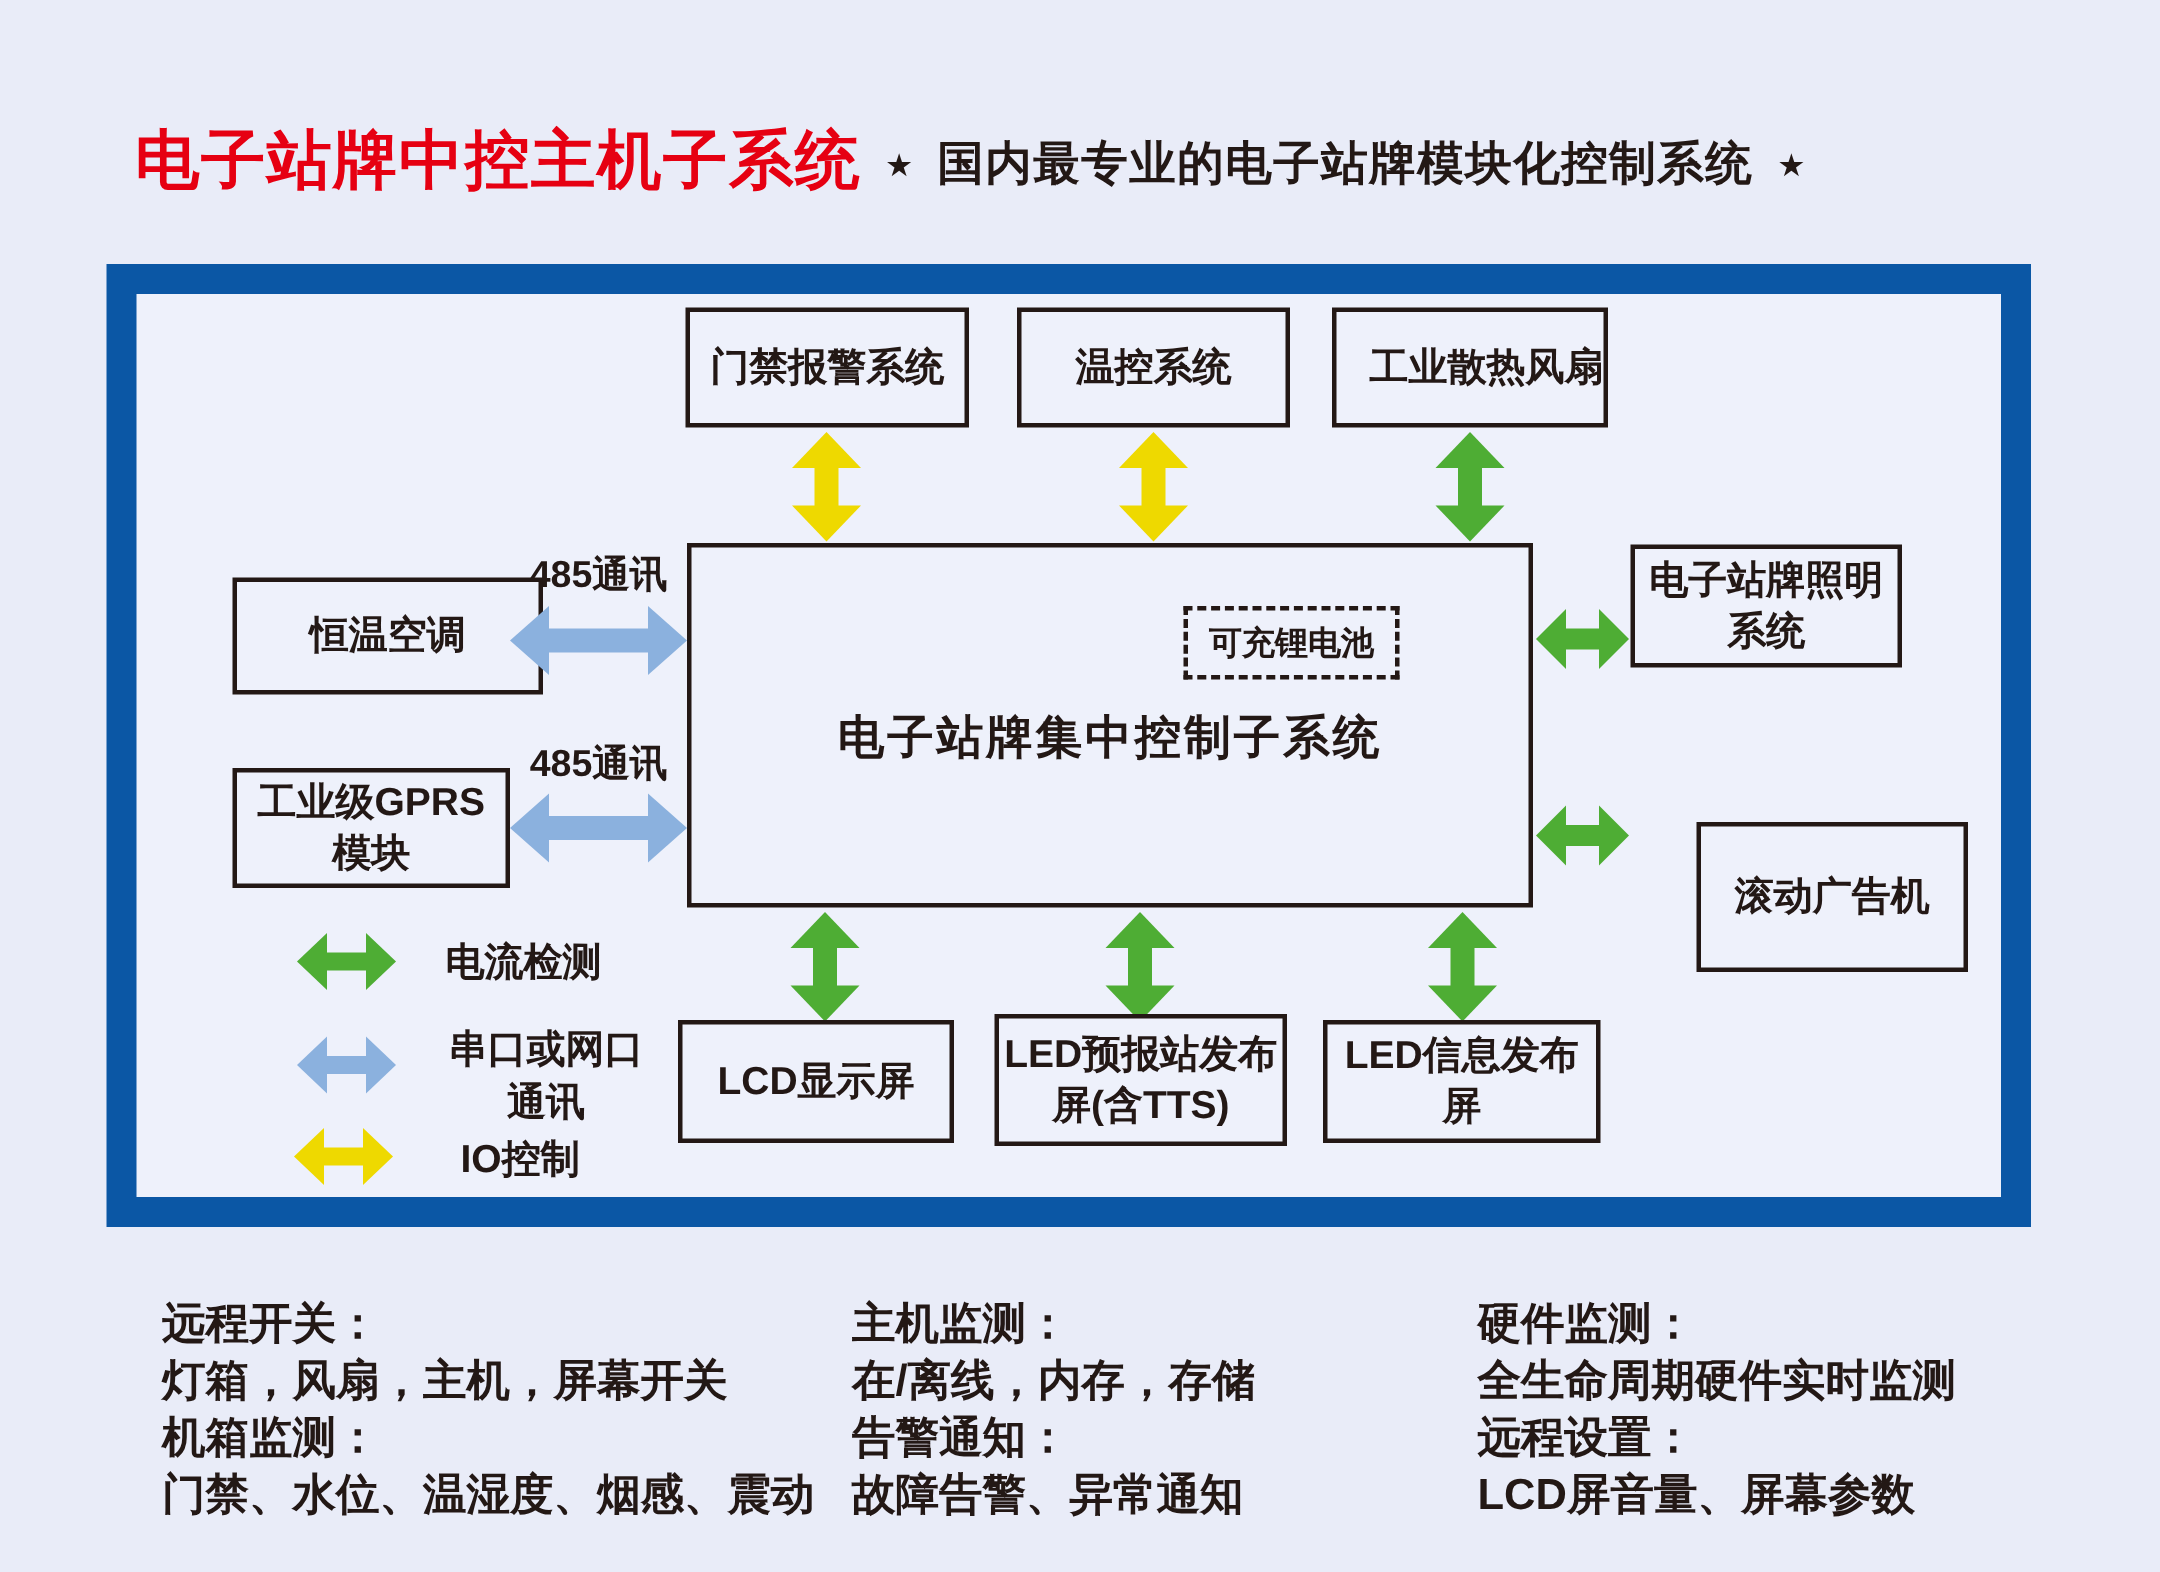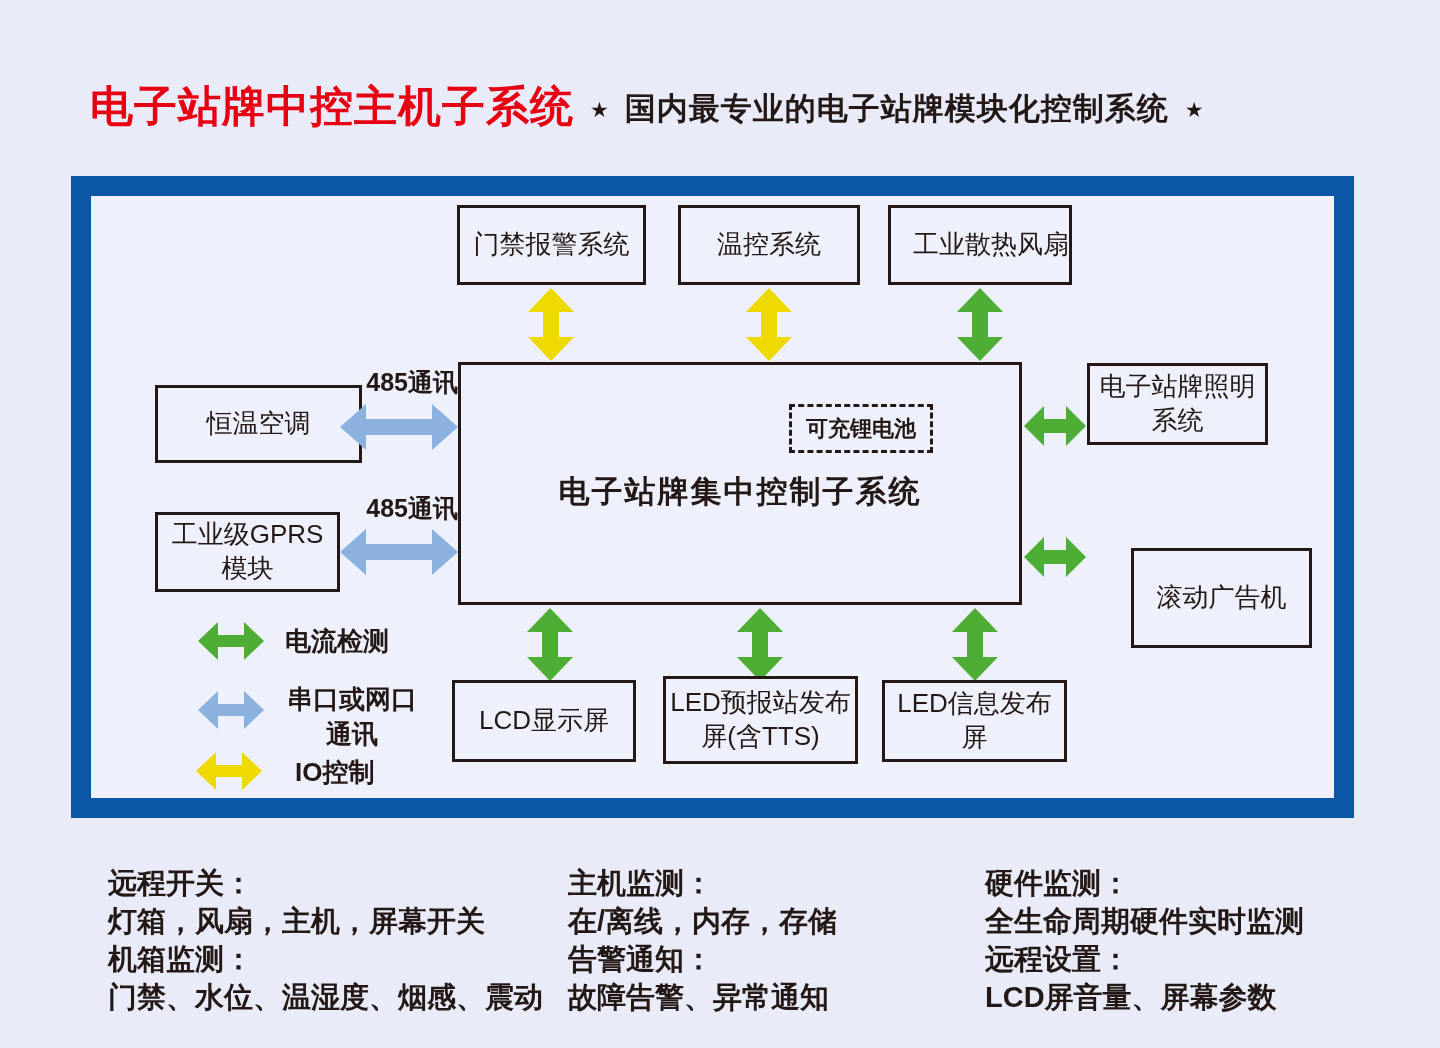--- a/index.html
+++ b/index.html
@@ -19,21 +19,21 @@
   .title-star{font-size:21px;font-weight:700;color:var(--text);padding-top:6px;}
   .title-sub{font-size:31px;font-weight:800;color:var(--text);letter-spacing:1px;padding-top:4px;text-align:right;}
 
   
   .frame{position:absolute;left:71px;top:176px;width:1283px;height:642px;
     border:20px solid var(--frame-blue);background:var(--inner-bg);}
 
   
   .node{position:absolute;border:3px solid var(--box-border);background:var(--inner-bg);
     display:flex;align-items:center;justify-content:center;text-align:center;
-    font-weight:400;font-size:26px;line-height:1.3;white-space:pre-line;color:var(--text);}
+    font-weight:700;font-size:26px;line-height:1.3;white-space:pre-line;color:var(--text);}
 
   .center-box{position:absolute;left:458px;top:362px;width:564px;height:243px;
     border:3px solid var(--box-border);background:var(--inner-bg);}
   .center-title{position:absolute;left:0;right:0;top:106px;text-align:center;
     font-size:31px;font-weight:800;letter-spacing:2px;}
   .battery{position:absolute;left:328px;top:39px;width:144px;height:49px;
     border:3px dashed var(--box-border);display:flex;align-items:center;justify-content:center;
     font-size:22px;font-weight:700;}
 
   
@@ -55,22 +55,22 @@
   .av{width:46px;height:73px;}
   .av .head-t{left:0;top:0;border-left:23px solid transparent;border-right:23px solid transparent;border-bottom:24px solid var(--ac);}
   .av .head-b{left:0;bottom:0;border-left:23px solid transparent;border-right:23px solid transparent;border-top:24px solid var(--ac);}
   .av .shaft{top:20px;bottom:20px;left:15px;width:16px;}
 
   .al{width:66px;height:38px;}
   .al .head-l{left:0;top:0;border-top:19px solid transparent;border-bottom:19px solid transparent;border-right:20px solid var(--ac);}
   .al .head-r{right:0;top:0;border-top:19px solid transparent;border-bottom:19px solid transparent;border-left:20px solid var(--ac);}
   .al .shaft{left:18px;right:18px;top:13px;height:12px;}
 
-  .link-label{position:absolute;width:118px;text-align:right;font-size:25px;font-weight:700;}
-  .legend-label{position:absolute;font-size:26px;font-weight:700;white-space:pre-line;text-align:center;line-height:1.35;}
+  .link-label{position:absolute;width:118px;text-align:center;font-size:25px;font-weight:700;}
+  .legend-label{position:absolute;font-size:26px;font-weight:700;white-space:pre-line;text-align:center;line-height:1.35;margin-left:12px;}
 
   .footer-col{position:absolute;font-size:29px;font-weight:700;line-height:38px;white-space:nowrap;}
 </style>
 </head>
 <body>
 
 <div class="canvas">
 
   <div class="title-row">
     <span class="title-main">电子站牌中控主机子系统</span>

